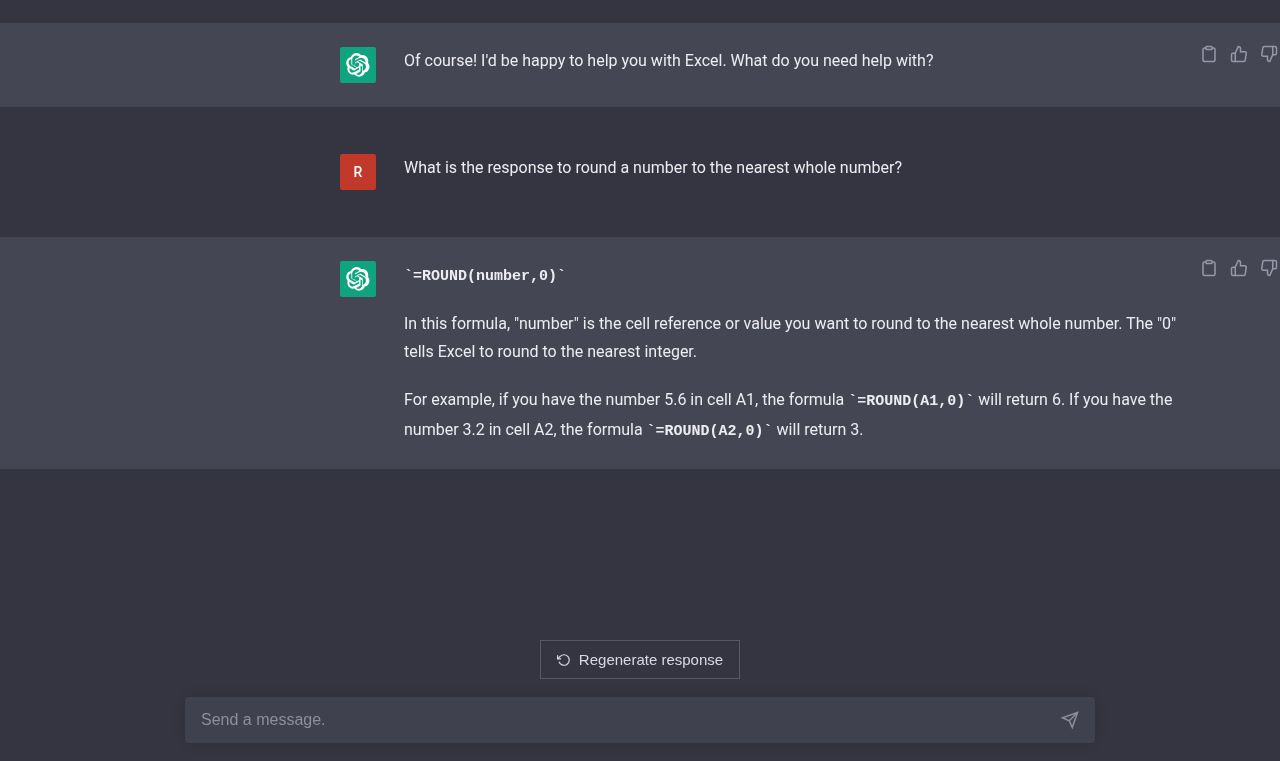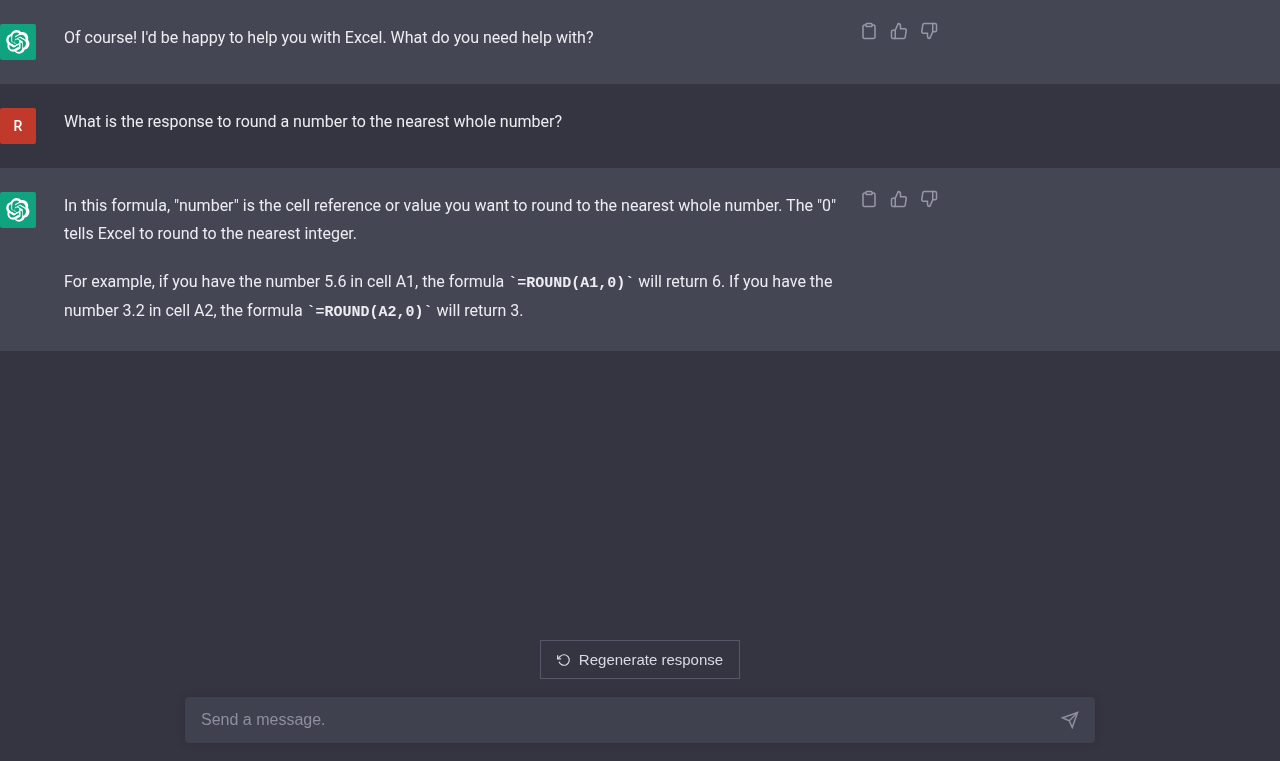--- a/index.html
+++ b/index.html
@@ -13,21 +13,22 @@
       display: flex;
       flex-direction: column;
     }
     .conversation {
       flex: 1;
       overflow-y: auto;
     }
     .message-row {
       width: 100%;
       display: flex;
-      justify-content: flex-start;
+      justify-content: flex-end;
+      margin-top: 23px;
     }
     .message-row.assistant-bg {
       background: #444654;
     }
     .message-row.user-bg {
       background: #343541;
     }
     .message-inner {
       width: 100%;
       max-width: 940px;
@@ -196,20 +197,21 @@
   </div>
 
   <div class="message-row assistant-bg">
     <div class="message-inner">
       <div class="avatar openai">
         <svg viewBox="0 0 41 41" fill="currentColor">
           <path d="M37.5 16.8c.9-2.7.6-5.7-.8-8.2-2.2-3.8-6.6-5.8-10.9-4.9C24 1.4 21.1 0 18 0c-4.4 0-8.3 2.8-9.7 7-2.8.6-5.2 2.3-6.6 4.9-2.2 3.8-1.7 8.6 1.2 11.9-.9 2.7-.6 5.7.8 8.2 2.2 3.8 6.6 5.8 10.9 4.9 1.9 2.2 4.8 3.5 7.8 3.5 4.4 0 8.3-2.8 9.7-7 2.8-.6 5.2-2.3 6.6-4.9 2.2-3.8 1.7-8.6-1.2-11.9zM22.4 37.7c-1.9 0-3.7-.7-5.1-1.8l6.9-4c.4-.2.6-.6.6-1V21.2l2.9 1.7v8c0 3.8-3.3 6.8-7.3 6.8zm-15.6-6.7c-.9-1.6-1.3-3.5-.9-5.3l6.9 4c.4.2.8.2 1.2 0l8.4-4.9v3.4l-7 4c-3.5 2-7.9.8-8.6-1.2zm-1.9-16.8c.9-1.6 2.4-2.9 4.2-3.4v8.1c0 .4.2.8.6 1l8.4 4.9-2.9 1.7-7-4c-3.5-2-4.3-6.4-3.3-8.3zm24 5.6l-8.4-4.9 2.9-1.7 7 4c3.5 2 4.7 6.4 2.7 9.9-.9 1.6-2.4 2.9-4.2 3.4v-8.1c0-.4-.2-.8-.6-1v-2.6zm2.9-4.4l-6.9-4c-.4-.2-.8-.2-1.2 0l-8.4 4.9v-3.4l7-4c3.5-2 7.9-.8 9.9 2.7.9 1.6 1.3 3.5.9 5.3l-1.3-1.5zm-18.3 6l-2.9-1.7v-8c0-4 3.3-7.3 7.3-7.3 1.9 0 3.7.7 5.1 1.8l-6.9 4c-.4.2-.6.6-.6 1v10.2zm1.6-3.4l3.7-2.2 3.7 2.2v4.3l-3.7 2.2-3.7-2.2v-4.3z"></path>
         </svg>
       </div>
       <div class="message-content">
+        <p><span class="inline-code">`=ROUND(number,0)`</span></p>
         <p>In this formula, "number" is the cell reference or value you want to round to the nearest whole number. The "0" tells Excel to round to the nearest integer.</p>
         <p>
           <span>For example, if you have the number 5.6 in cell A1, the formula </span><span class="inline-code">`=ROUND(A1,0)`</span><span> will return 6. If you have the number 3.2 in cell A2, the formula </span><span class="inline-code">`=ROUND(A2,0)`</span><span> will return 3.</span>
         </p>
       </div>
       <div class="actions">
         <div class="action-btn">
           <svg viewBox="0 0 24 24" fill="none" stroke="currentColor" stroke-width="2">
               <path d="M16 4h2a2 2 0 0 1 2 2v14a2 2 0 0 1-2 2H6a2 2 0 0 1-2-2V6a2 2 0 0 1 2-2h2"></path>
               <rect x="8" y="2" width="8" height="4" rx="1"></rect>

